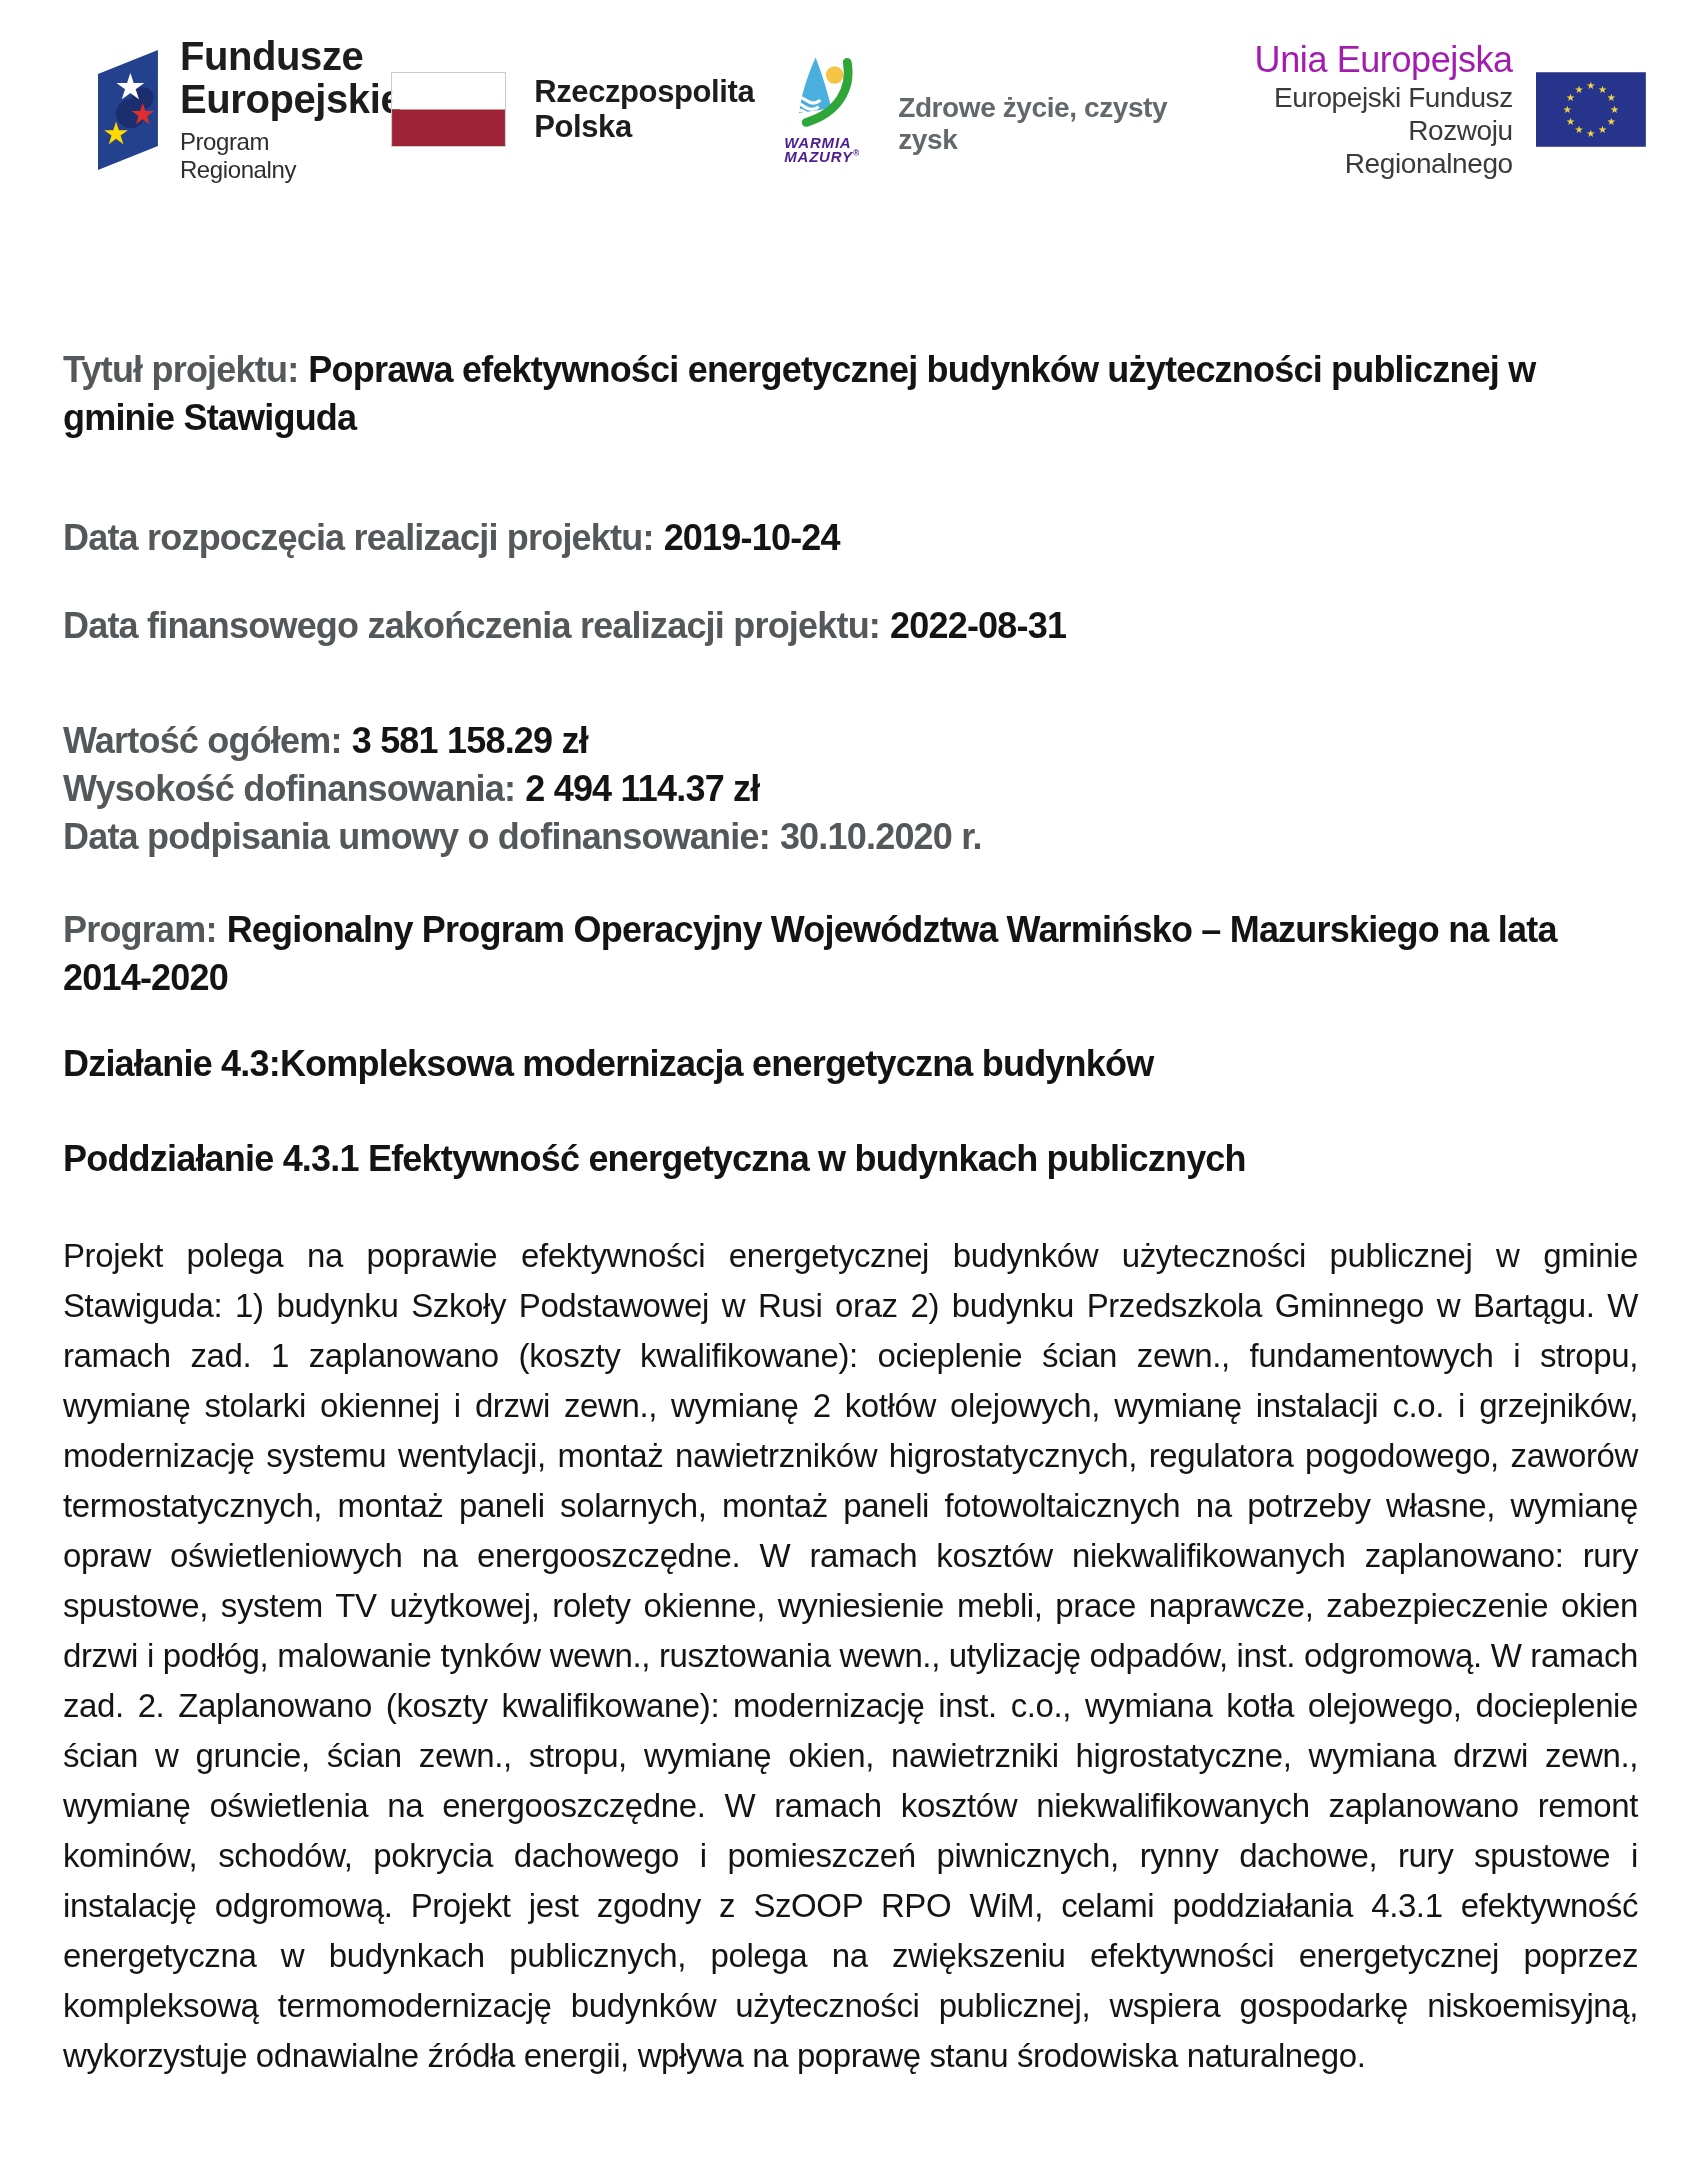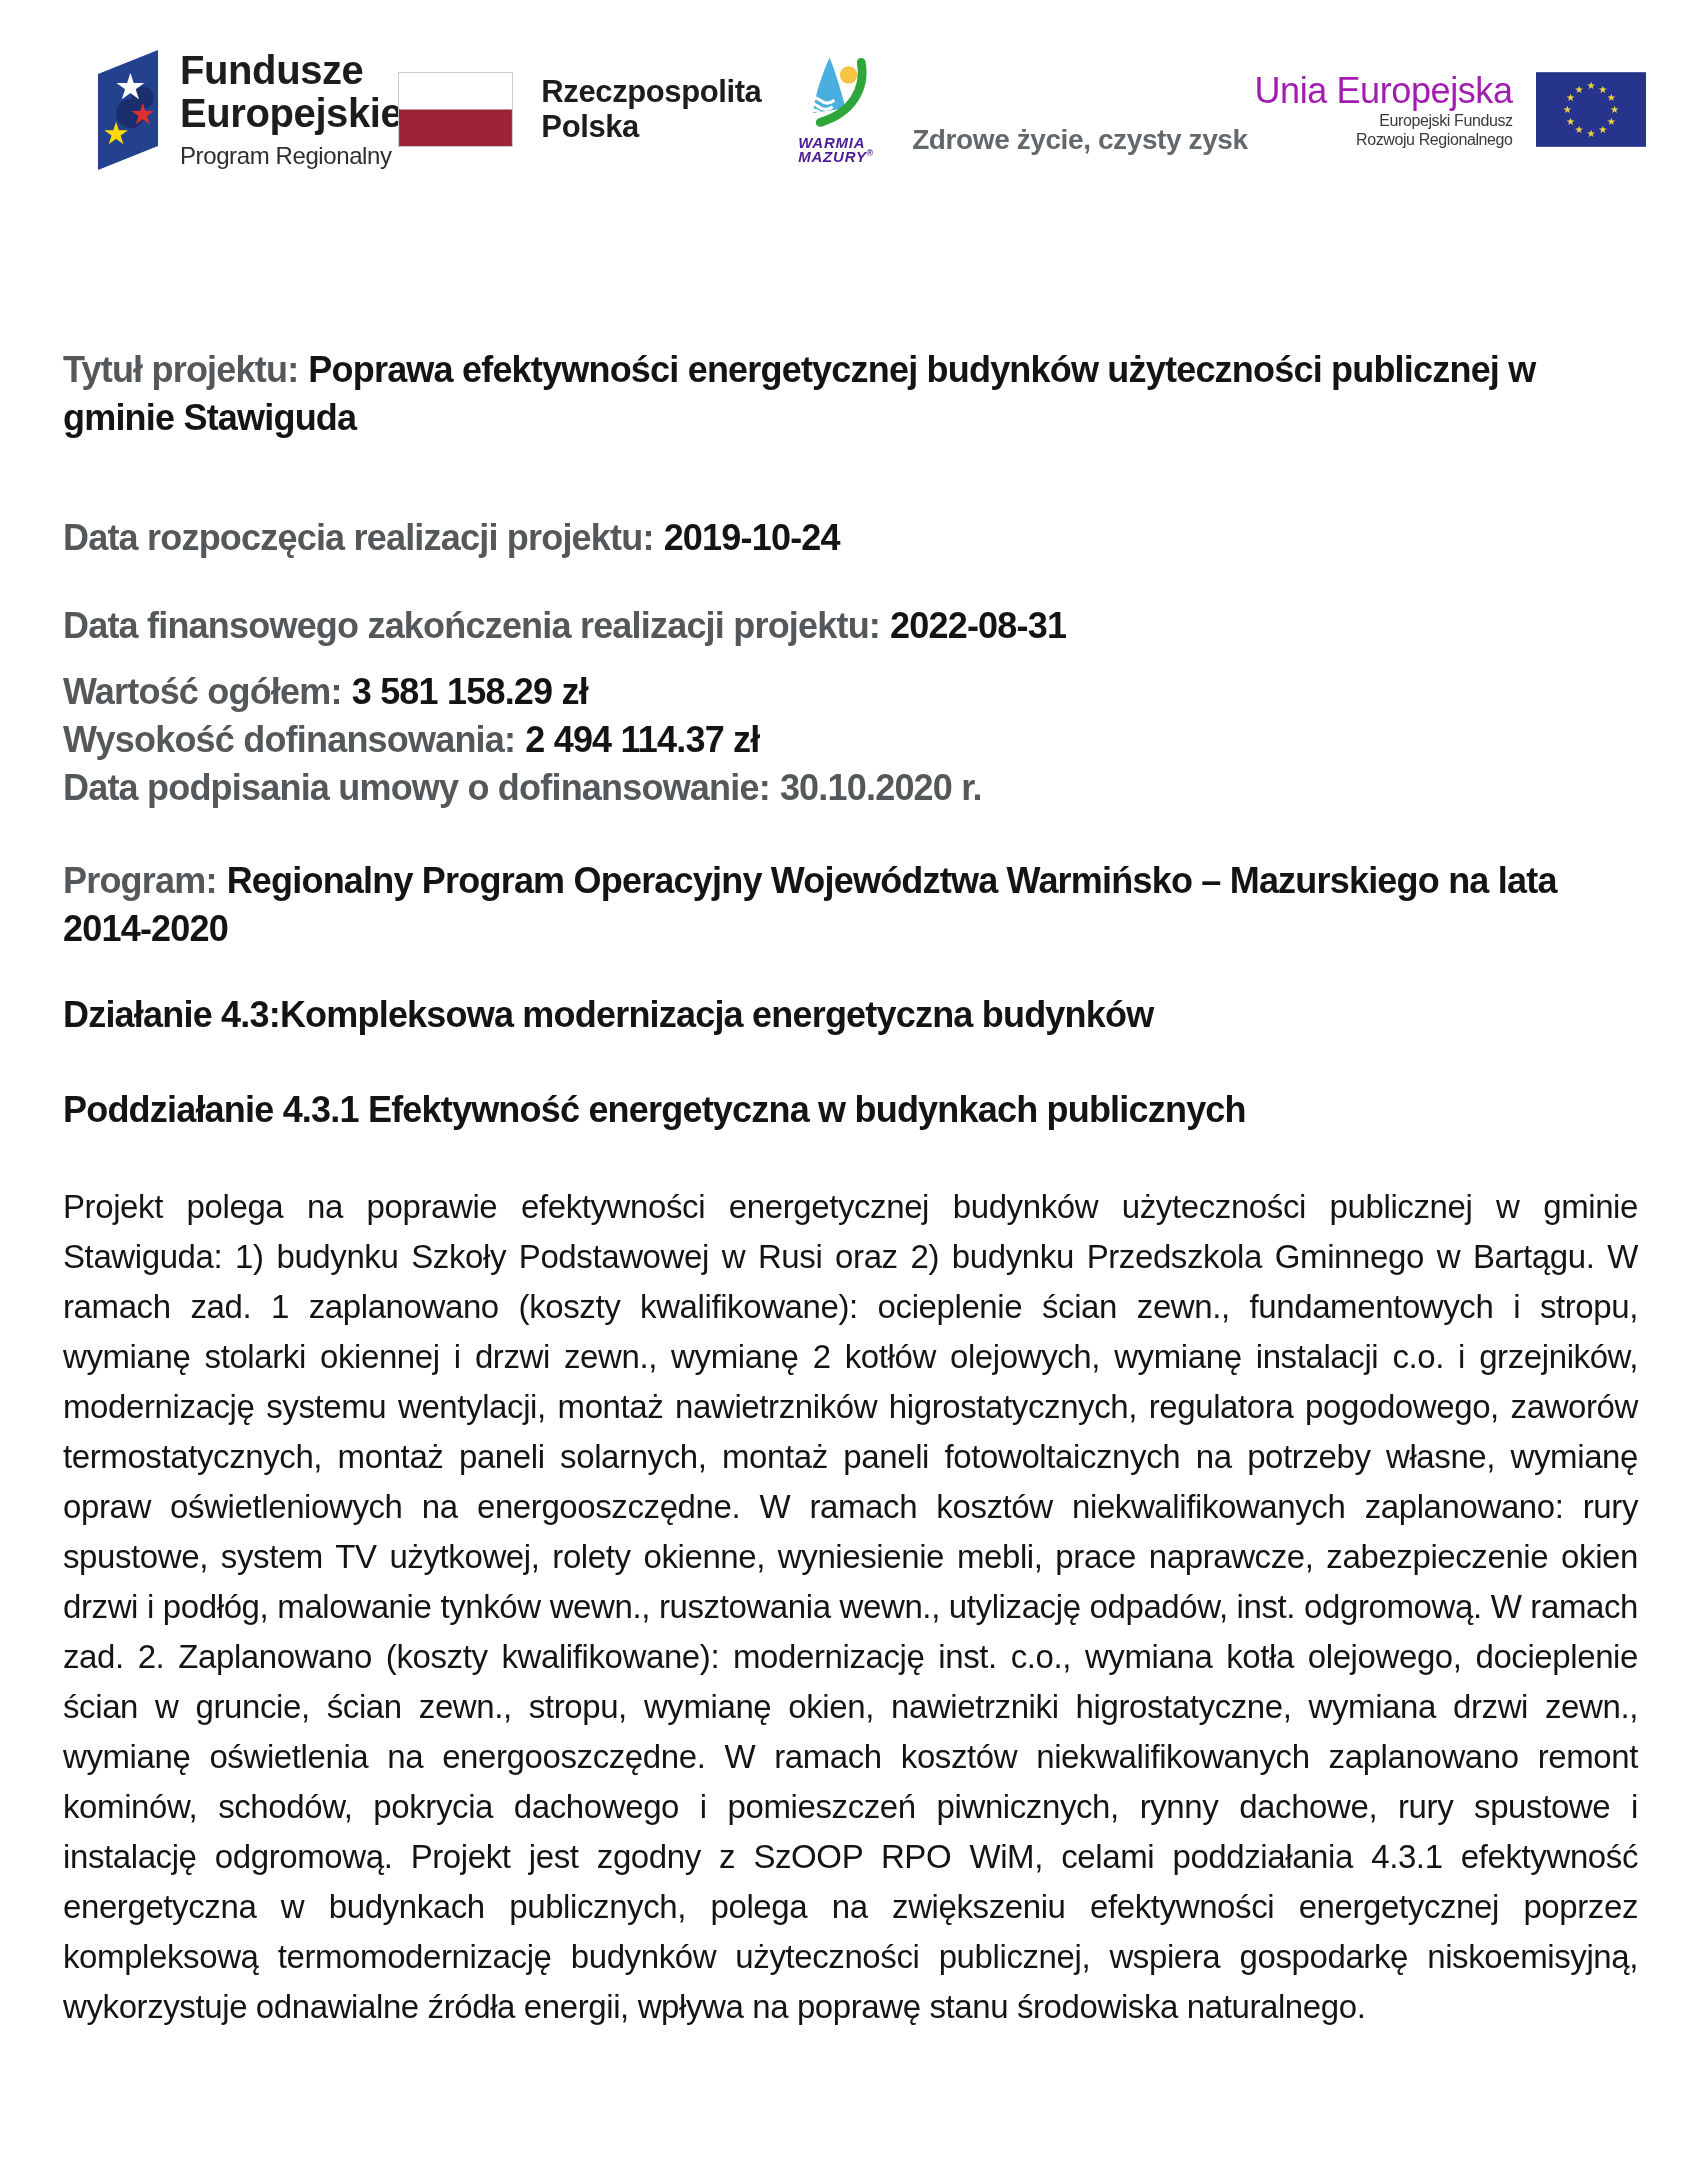--- a/index.html
+++ b/index.html
@@ -15,33 +15,33 @@
   .rp-flag{border:0.8px solid #c9cacc;}
   .rp-text{margin-left:28px;font-size:31px;font-weight:bold;color:#1d1d1b;line-height:1.12;width:250px;letter-spacing:-0.4px;}
   .warmia-left{display:flex;flex-direction:column;align-items:flex-start;}
   .warmia-name{font-size:15px;font-weight:bold;font-style:italic;color:#4c1d95;
                line-height:0.95;letter-spacing:0.8px;margin-top:1.7px;}
   .warmia-name .reg{font-size:8.3px;}
   .warmia-tagline{font-size:28px;font-weight:bold;color:#63686c;margin-left:27px;
                   align-self:flex-end;margin-bottom:8.3px;letter-spacing:-0.4px;}
   .eu-text{text-align:right;margin-right:23.4px;}
   .eu-title{font-size:36px;font-weight:normal;color:#a21caf;letter-spacing:-0.4px;}
-  .eu-sub{font-size:16px;color:#3a3a38;line-height:1.18;letter-spacing:-0.4px;}
+  .eu-sub{font-size:28px;color:#3a3a38;line-height:1.18;letter-spacing:-0.4px;}
 
   
   .doc{padding:0 60px 0 63px;}
   .row{margin:0;font-size:36px;font-weight:bold;line-height:48px;letter-spacing:-0.8px;}
   .lbl{color:#54585a;margin-right:10px;}
   .lbl.black{color:#141414;}
   .val{color:#141414;}
   .val.gray{color:#54585a;text-align:center;}
   .sec-title{margin-top:173px;}
   .sec-start{margin-top:72px;}
   .sec-end{margin-top:40px;}
-  .money{margin-top:18px;}
+  .money{margin-top:67px;}
   .sec-program{margin-top:45px;}
   .sec-dzialanie{margin-top:38px;}
   .sec-poddzialanie{margin-top:47px;}
   .desc{margin:48px 0 0 0;font-size:33px;line-height:50px;letter-spacing:-0.4px;
         text-align:justify;color:#141414;}
 </style>
 </head>
 <body>
 
 <div class="logos-row">

